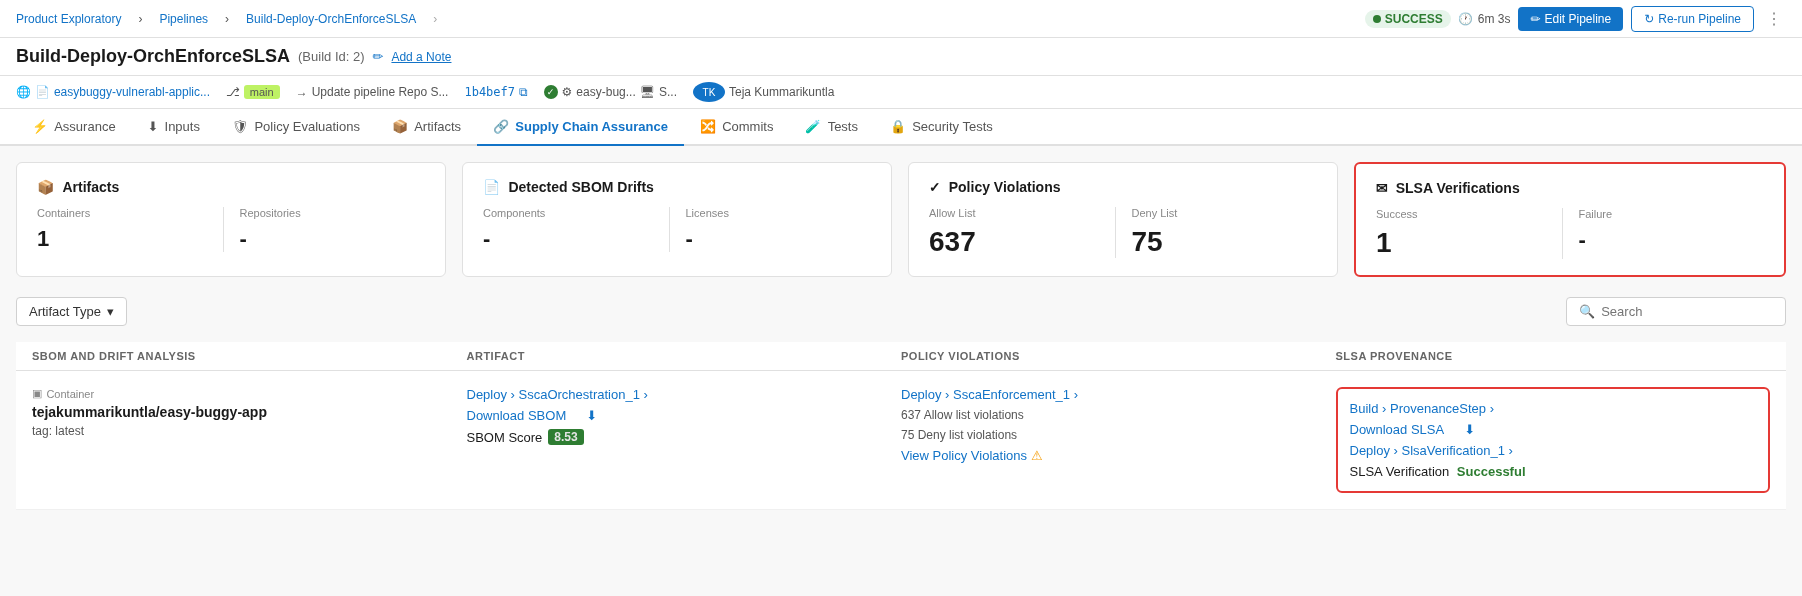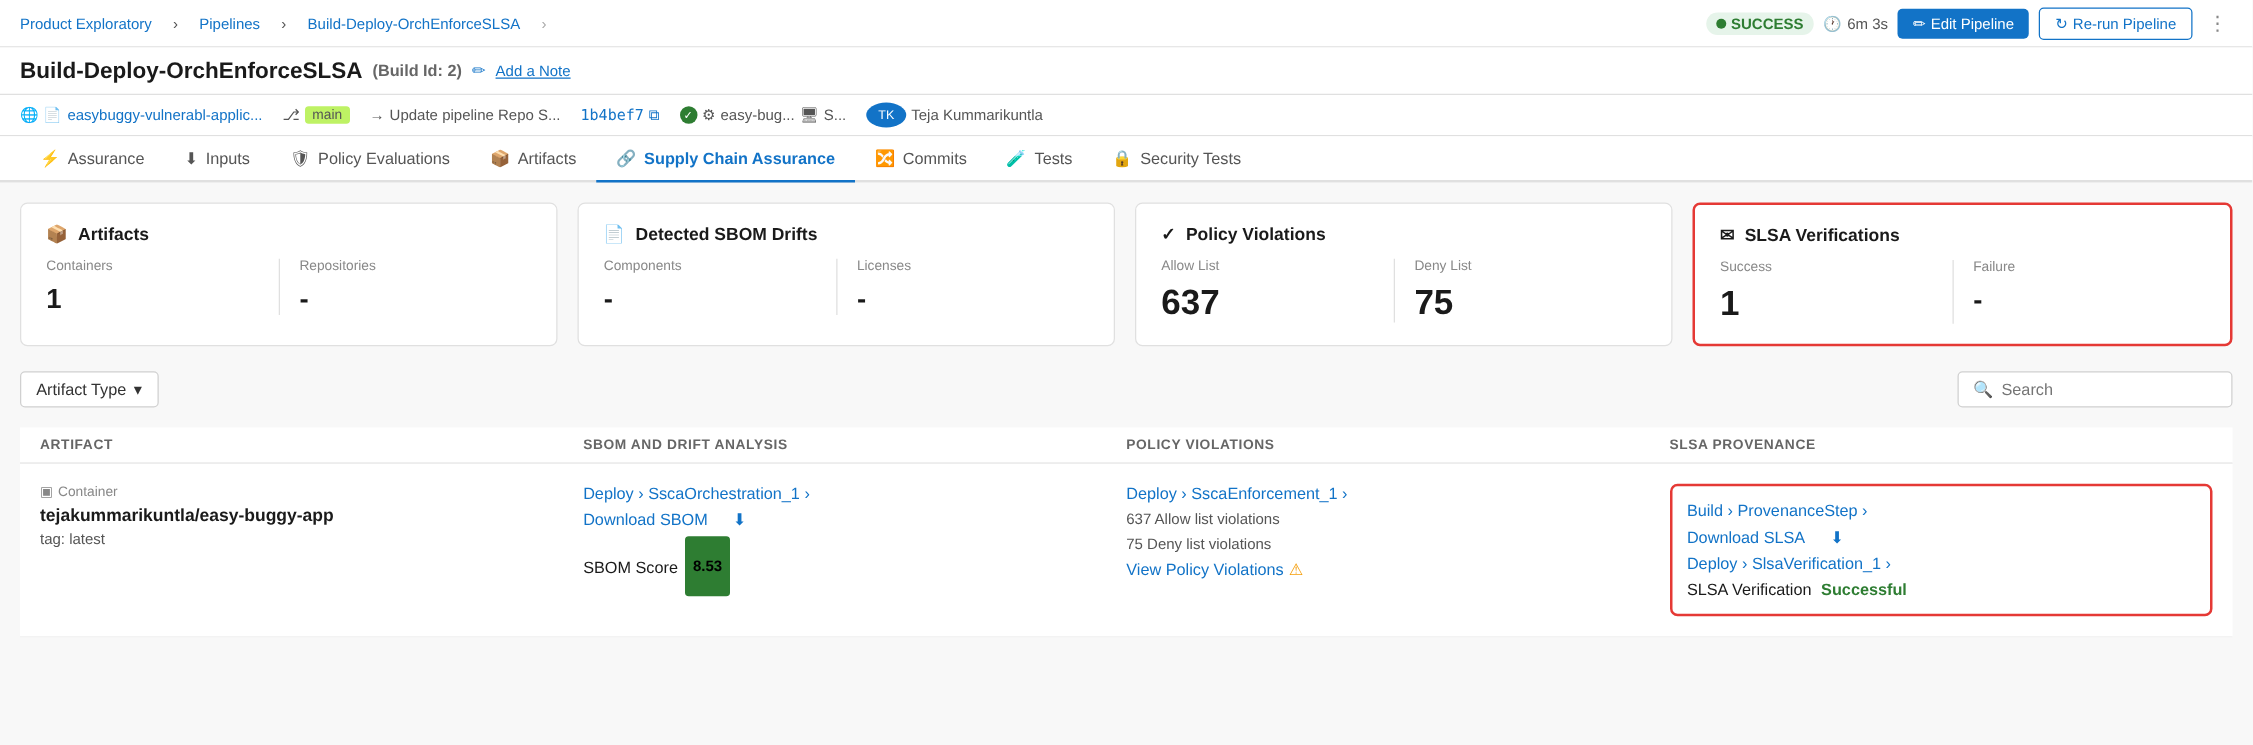--- a/index.html
+++ b/index.html
@@ -20,21 +20,21 @@
     .btn-primary { background: #1273c7; color: #fff; border: none; border-radius: 4px; padding: 5px 12px; font-size: 12px; cursor: pointer; display: flex; align-items: center; gap: 4px; }
     .btn-secondary { background: #fff; color: #1273c7; border: 1px solid #1273c7; border-radius: 4px; padding: 5px 12px; font-size: 12px; cursor: pointer; display: flex; align-items: center; gap: 4px; }
     .icon-btn { background: none; border: none; cursor: pointer; color: #888; padding: 2px 4px; font-size: 16px; }
 
     
     .page-title-row {
       display: flex; align-items: center; gap: 8px;
       padding: 8px 16px; background: #fff; border-bottom: 1px solid #e0e0e0;
     }
     .page-title { font-size: 18px; font-weight: 700; color: #1a1a1a; }
-    .build-id { font-size: 13px; color: #666; font-weight: 700; }
+    .build-id { font-size: 13px; color: #666; font-weight: 400; }
     .add-note { color: #1273c7; font-size: 12px; cursor: pointer; display: flex; align-items: center; gap: 3px; }
 
     
     .meta-row {
       display: flex; align-items: center; gap: 16px;
       padding: 6px 16px; background: #fff; border-bottom: 1px solid #e0e0e0;
       font-size: 12px; color: #555;
     }
     .meta-item { display: flex; align-items: center; gap: 4px; }
     .meta-link { color: #1273c7; text-decoration: none; }
@@ -106,21 +106,21 @@
       align-items: start;
     }
     .artifact-cell { display: flex; flex-direction: column; gap: 4px; }
     .artifact-type-label { font-size: 11px; color: #888; display: flex; align-items: center; gap: 4px; }
     .artifact-name { font-weight: 700; font-size: 14px; }
     .artifact-tag { font-size: 12px; color: #555; }
 
     .sbom-cell, .policy-cell, .slsa-cell { display: flex; flex-direction: column; gap: 6px; }
     .cell-link { color: #1273c7; text-decoration: none; font-size: 13px; display: flex; align-items: center; gap: 3px; }
     .download-link { color: #1273c7; text-decoration: none; font-size: 13px; display: flex; align-items: center; gap: 20px; }
-    .score-badge { display: inline-flex; align-items: center; background: #2e7d32; color: #000000; border-radius: 3px; padding: 17px 6px; font-size: 12px; font-weight: 600; margin-left: 6px; }
+    .score-badge { display: inline-flex; align-items: center; background: #2e7d32; color: #e5e5e5; border-radius: 3px; padding: 1px 6px; font-size: 12px; font-weight: 600; margin-left: 6px; }
     .violation-text { font-size: 12px; color: #555; }
     .view-link { color: #1273c7; text-decoration: none; font-size: 13px; display: flex; align-items: center; gap: 4px; }
     .warning-icon { color: #f59e0b; }
     .slsa-success { color: #2e7d32; font-weight: 600; font-size: 13px; }
 
     .slsa-cell-wrapper { border: 2px solid #e53935; border-radius: 6px; padding: 12px; }
   </style>
 </head>
 <body>
 
@@ -307,22 +307,22 @@
     </button>
     <div class="search-box">
       <span class="search-icon">🔍</span>
       <input type="text" placeholder="Search" style="">
     </div>
   </div>
 
   <div>
 
     <div class="table-header">
+      <div>SBOM AND DRIFT ANALYSIS</div>
       <div>ARTIFACT</div>
-      <div>SBOM AND DRIFT ANALYSIS</div>
       <div>POLICY VIOLATIONS</div>
       <div>SLSA PROVENANCE</div>
     </div>
 
     <div class="table-row">
 
       <div class="artifact-cell">
         <div class="artifact-type-label">
           <span>▣</span>
           <span>Container</span>

